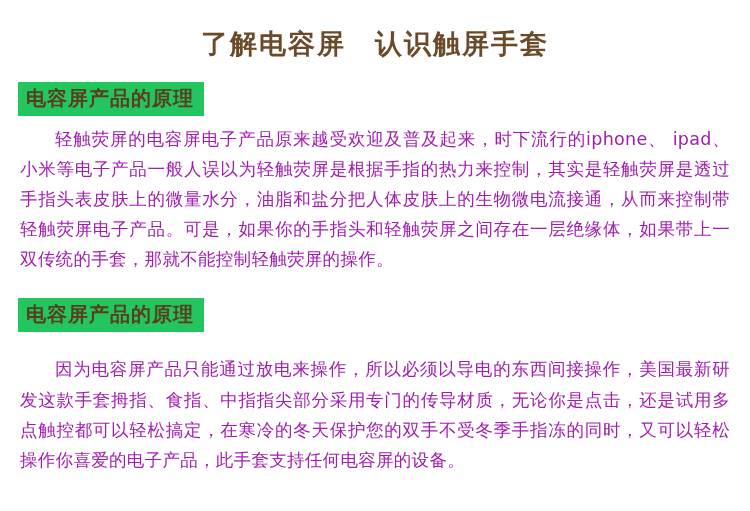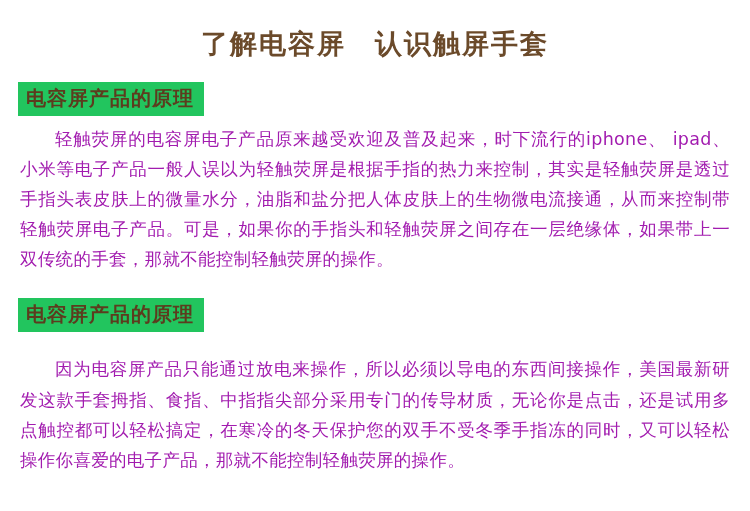--- a/index.html
+++ b/index.html
@@ -67,16 +67,16 @@
   <div class="section">
     <div class="section-heading">电容屏产品的原理</div>
     <p class="body-text">轻触荧屏的电容屏电子产品原来越受欢迎及普及起来，时下流行的iphone、 ipad、小米等电子产品一般人误以为轻触荧屏是根据手指的热力来控制，其实是轻触荧屏是透过手指头表皮肤上的微量水分，油脂和盐分把人体皮肤上的生物微电流接通，从而来控制带轻触荧屏电子产品。可是，如果你的手指头和轻触荧屏之间存在一层绝缘体，如果带上一双传统的手套，那就不能控制轻触荧屏的操作。</p>
   </div>
 
   <div class="spacer-sm"></div>
 
   <div class="section">
     <div class="section-heading">电容屏产品的原理</div>
     <div class="spacer-md"></div>
-    <p class="body-text">因为电容屏产品只能通过放电来操作，所以必须以导电的东西间接操作，美国最新研发这款手套拇指、食指、中指指尖部分采用专门的传导材质，无论你是点击，还是试用多点触控都可以轻松搞定，在寒冷的冬天保护您的双手不受冬季手指冻的同时，又可以轻松操作你喜爱的电子产品，那就不能控制轻触荧屏的操作。</p>
+    <p class="body-text">因为电容屏产品只能通过放电来操作，所以必须以导电的东西间接操作，美国最新研发这款手套拇指、食指、中指指尖部分采用专门的传导材质，无论你是点击，还是试用多点触控都可以轻松搞定，在寒冷的冬天保护您的双手不受冬季手指冻的同时，又可以轻松操作你喜爱的电子产品，此手套支持任何电容屏的设备。</p>
   </div>
 
 </div>
 
 </body></html>

